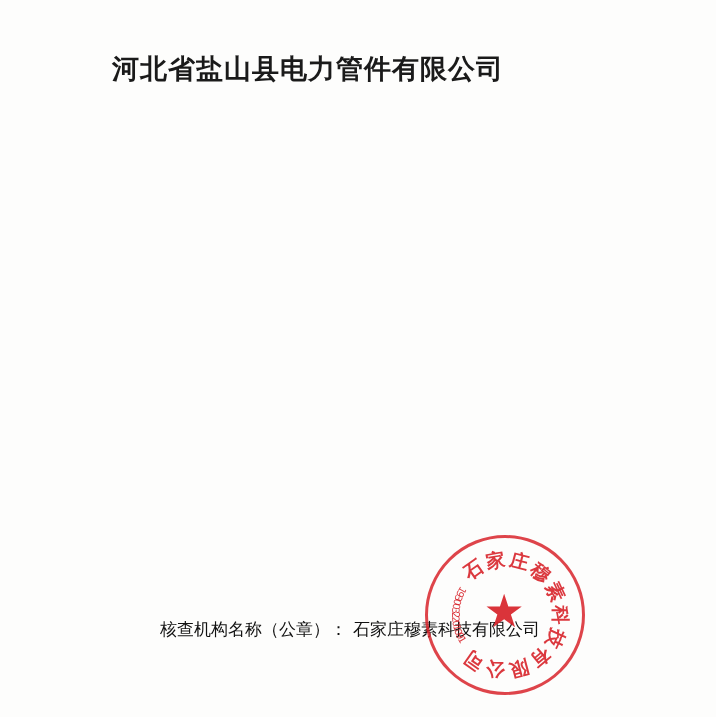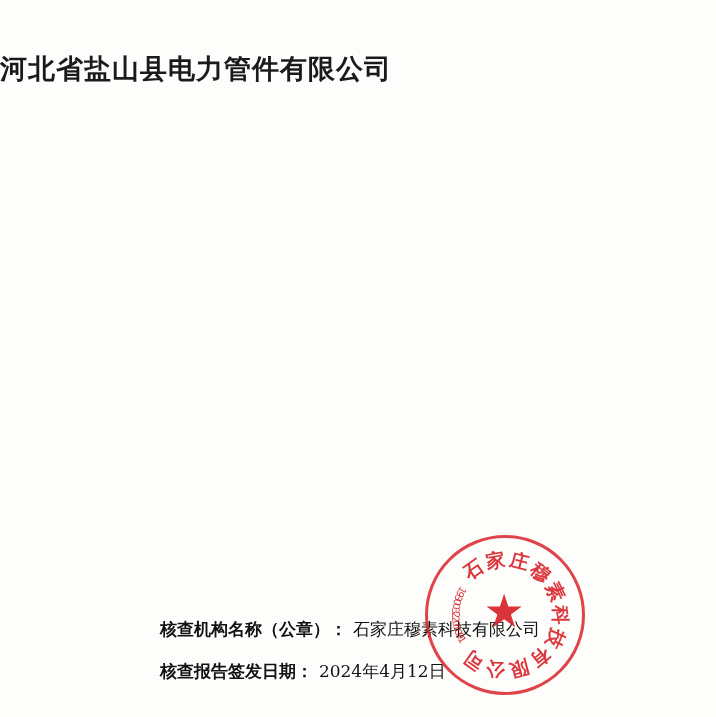--- a/index.html
+++ b/index.html
@@ -17,20 +17,21 @@
     position: relative;
     width: 716px;
     height: 717px;
     background: #fdfdfc;
   }
   .title-block {
     position: absolute;
     top: 42px;
     left: 0;
     width: 616px;
+    text-align: center;
   }
   .title-line {
     font-family: "DejaVu Serif", serif;
     font-weight: bold;
     font-size: 27px;
     letter-spacing: 1px;
     color: #1a1a1a;
     line-height: 54px;
     white-space: nowrap;
   }
@@ -42,21 +43,21 @@
   }
   .footer-row {
     font-family: "DejaVu Serif", serif;
     font-size: 17px;
     font-weight: bold;
     color: #111111;
     line-height: 42px;
     white-space: nowrap;
   }
   .footer-label {
-    font-weight: bold;
+    font-weight: normal;
   }
   .footer-value {
     font-weight: normal;
   }
   
   .seal {
     position: absolute;
     left: 425px;
     top: 535px;
     width: 160px;
@@ -138,24 +139,20 @@
 
   <div class="title-block">
     <div class="title-line">河北省盐山县电力管件有限公司</div>
   </div>
 
   <div class="footer-block">
     <div class="footer-row">
       <span class="footer-label">核查机构名称（公章）：</span>
       <span class="footer-value">石家庄穆素科技有限公司</span>
     </div>
-    <div class="footer-row">
-      <span class="footer-label">核查报告签发日期：</span>
-      <span class="footer-value">2024年4月12日</span>
-    </div>
   </div>
 
   <div class="seal">
     <div class="seal-ring"></div>
     <div class="seal-star">★</div>
     <div class="seal-text-top">
         <div class="seal-char" style="transform: translate(-32.1px, -45.9px) rotate(-35deg);">石</div>
         <div class="seal-char" style="transform: translate(-9.7px, -55.1px) rotate(-10deg);">家</div>
         <div class="seal-char" style="transform: translate(14.5px, -54.1px) rotate(15deg);">庄</div>
         <div class="seal-char" style="transform: translate(36px, -42.9px) rotate(40deg);">穆</div>

